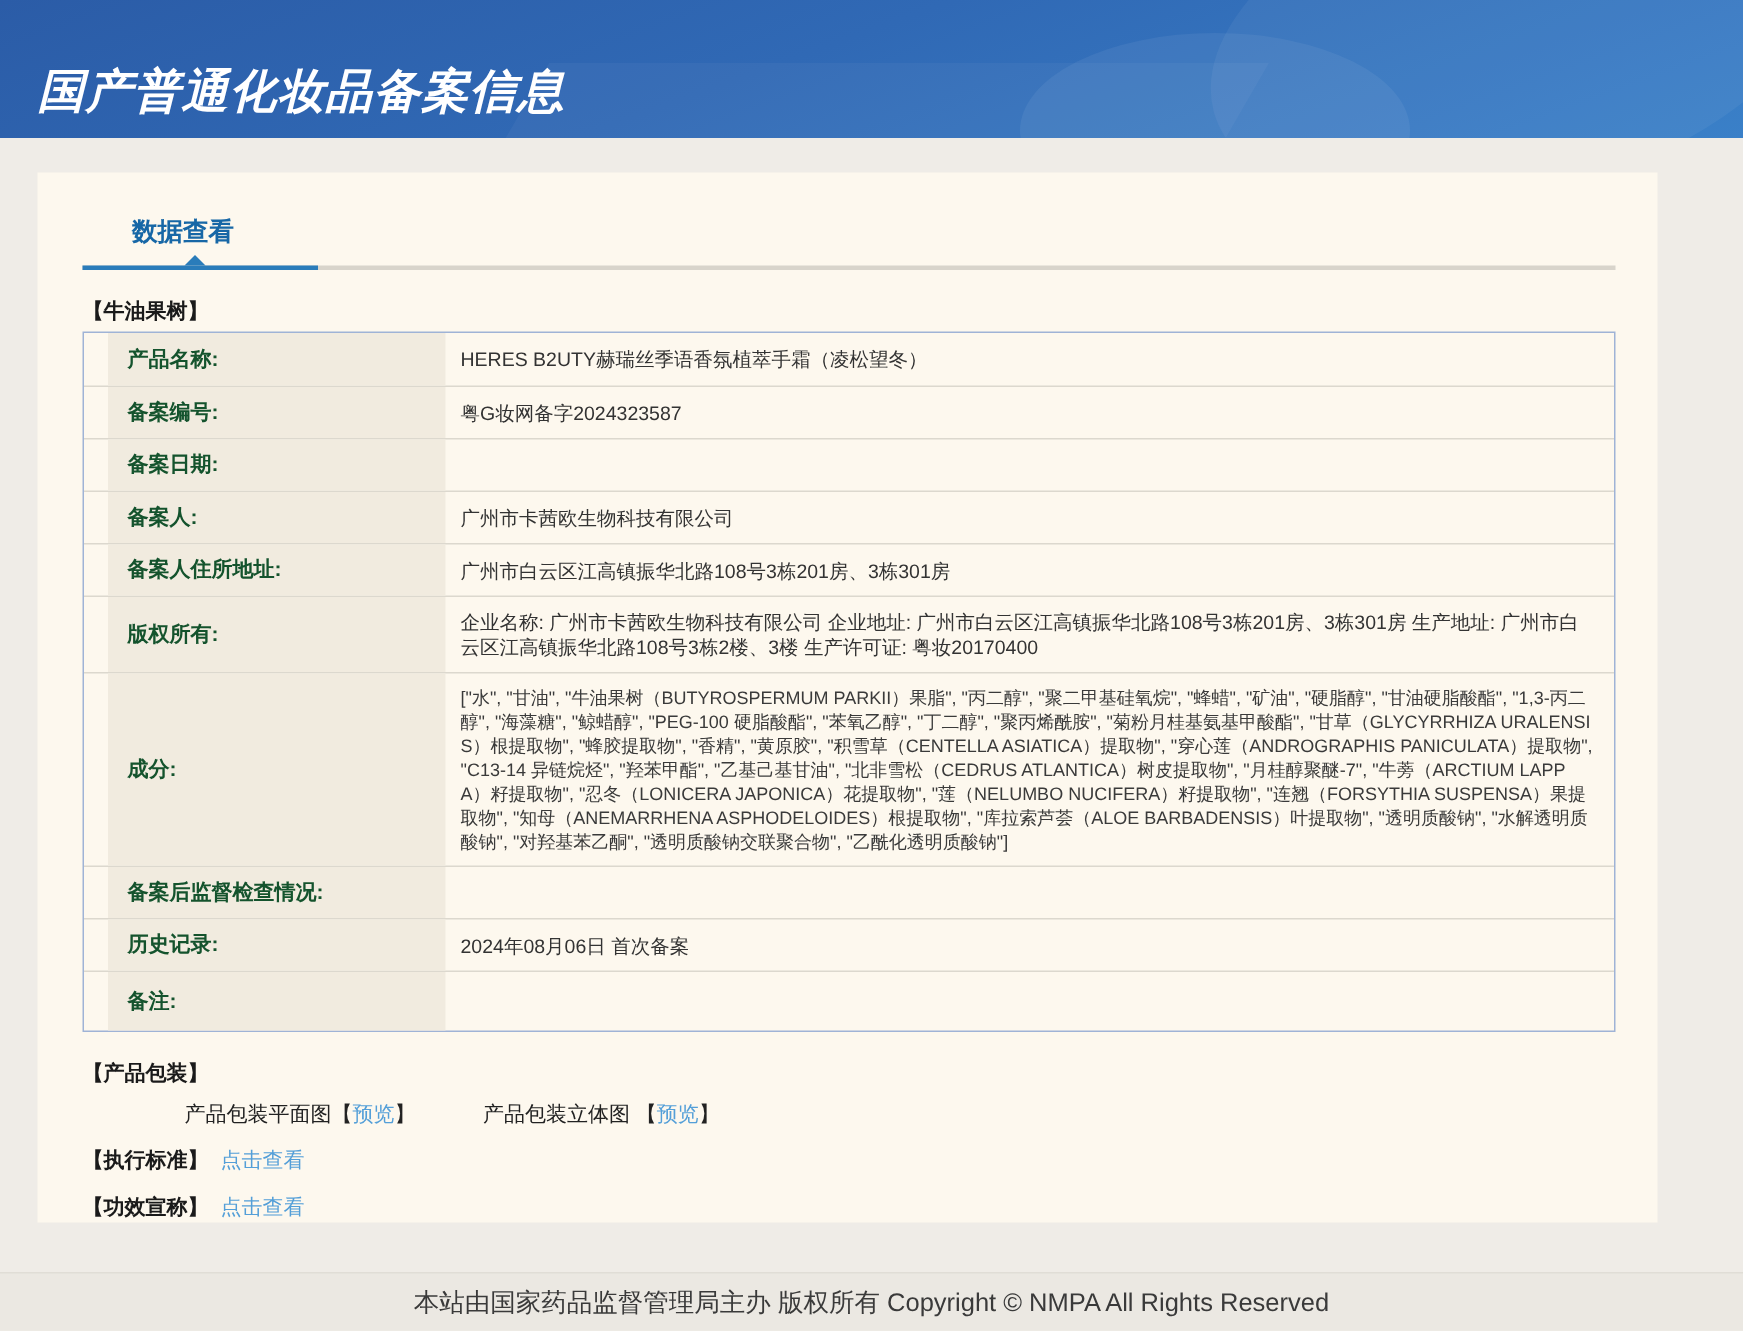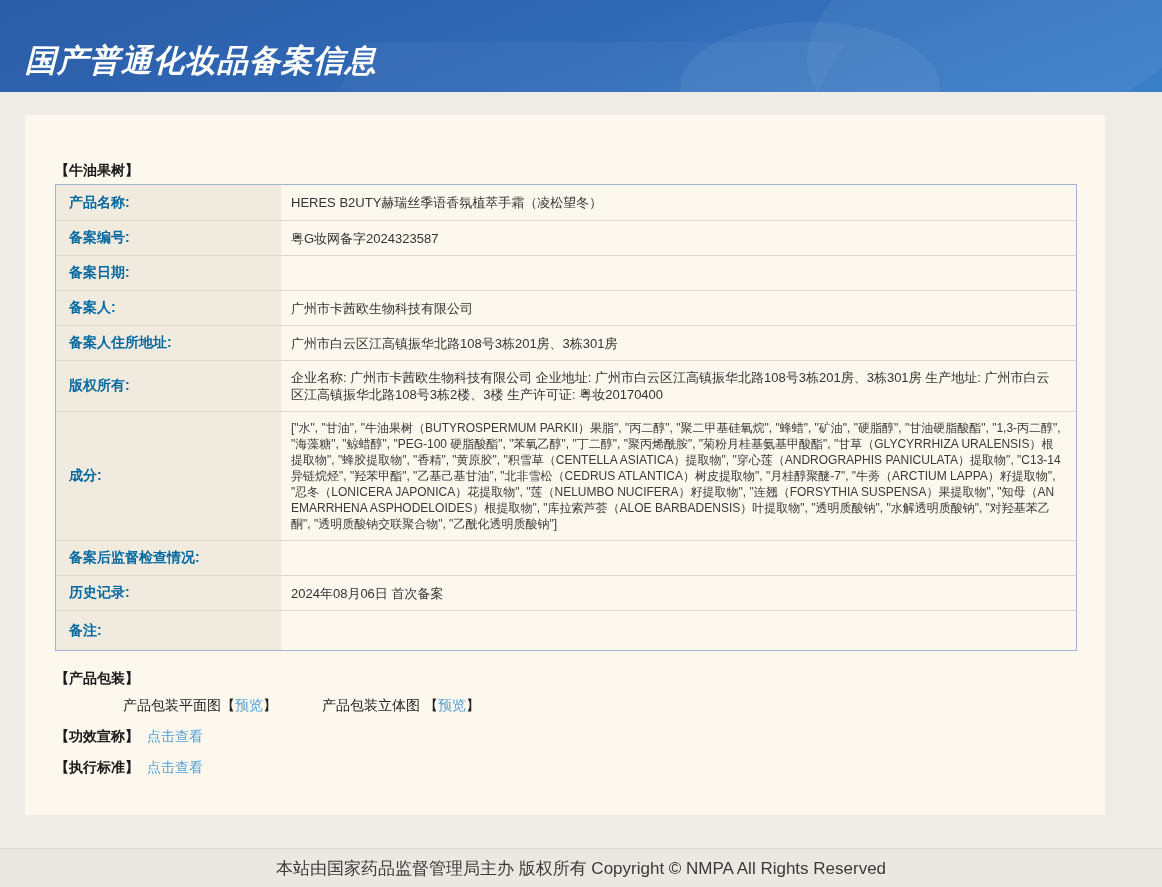--- a/index.html
+++ b/index.html
@@ -69,23 +69,23 @@
   .info-table {
     margin-top: 4px;
     border: 1px solid #9fb3d6;
     background: #fdf8ee;
   }
   .row { display: flex; border-top: 1px solid #dcd8ce; }
   .row:first-child { border-top: none; }
   .cell-label {
     width: 225px; flex: 0 0 225px;
     background: #f1ebdf;
-    font-size: 14px; font-weight: bold; color: #0369a1;
+    font-size: 14px; font-weight: bold; color: #14532d;
     padding: 8px 8px 8px 13px;
-    display: flex; align-items: center;
+    display: flex; align-items: center; margin-left: 16px;
   }
   .cell-value {
     flex: 1;
     font-size: 13px; color: #333;
     padding: 8px 14px 8px 10px;
     display: flex; align-items: center;
     line-height: 17px;
     word-break: break-all;
   }
   .row.h35 { min-height: 35px; }
@@ -116,20 +116,27 @@
 
 <div class="banner">
   <div class="deco1"></div>
   <div class="deco2"></div>
   <div class="deco3"></div>
   <h1>国产普通化妆品备案信息</h1>
 </div>
 
 <div class="card">
 
+  <div class="tabbar">
+    <span class="tab-label">数据查看</span>
+    <div class="tab-underline">
+      <div class="active-seg"></div>
+      <div class="tri"></div>
+    </div>
+  </div>
 
   <div class="sec-title">【牛油果树】</div>
 
   <div class="info-table">
     <div class="row h35">
       <div class="cell-label">产品名称:</div>
       <div class="cell-value">HERES B2UTY赫瑞丝季语香氛植萃手霜（凌松望冬）</div>
     </div>
     <div class="row h35">
       <div class="cell-label">备案编号:</div>
@@ -168,24 +175,24 @@
     </div>
   </div>
 
   <div class="sec-title">【产品包装】</div>
 
   <div class="pack-line">
     <span class="pack-group"><span>产品包装平面图</span><span>【</span><a class="blue-link">预览</a><span>】</span></span><span class="pack-group"><span>产品包装立体图</span>&nbsp;<span>【</span><a class="blue-link">预览</a><span>】</span></span>
   </div>
 
   <div class="inline-line">
-    <span class="bold-bracket">【功效宣称】</span><a class="blue-link">点击查看</a>
+    <span class="bold-bracket">【执行标准】</span><a class="blue-link">点击查看</a>
   </div>
 
   <div class="inline-line">
-    <span class="bold-bracket">【执行标准】</span><a class="blue-link">点击查看</a>
+    <span class="bold-bracket">【功效宣称】</span><a class="blue-link">点击查看</a>
   </div>
 
 </div>
 
 <div class="footer">
   <span>本站由国家药品监督管理局主办 版权所有 Copyright © NMPA All Rights Reserved</span>
 </div>
 
 </body></html>

